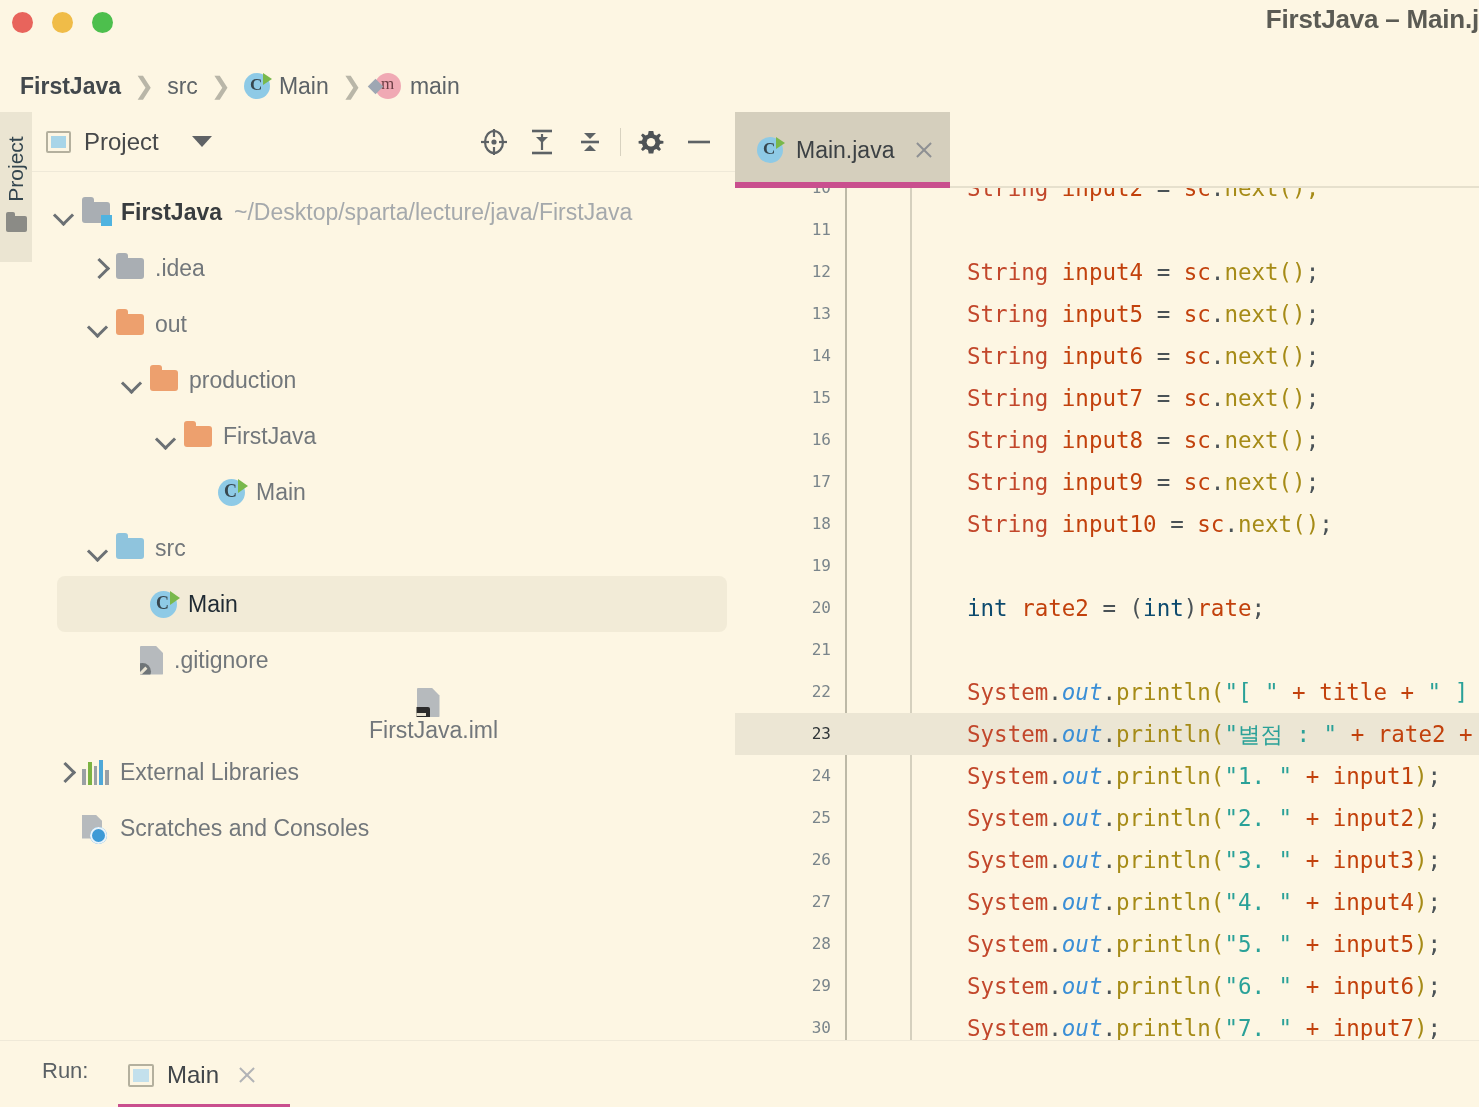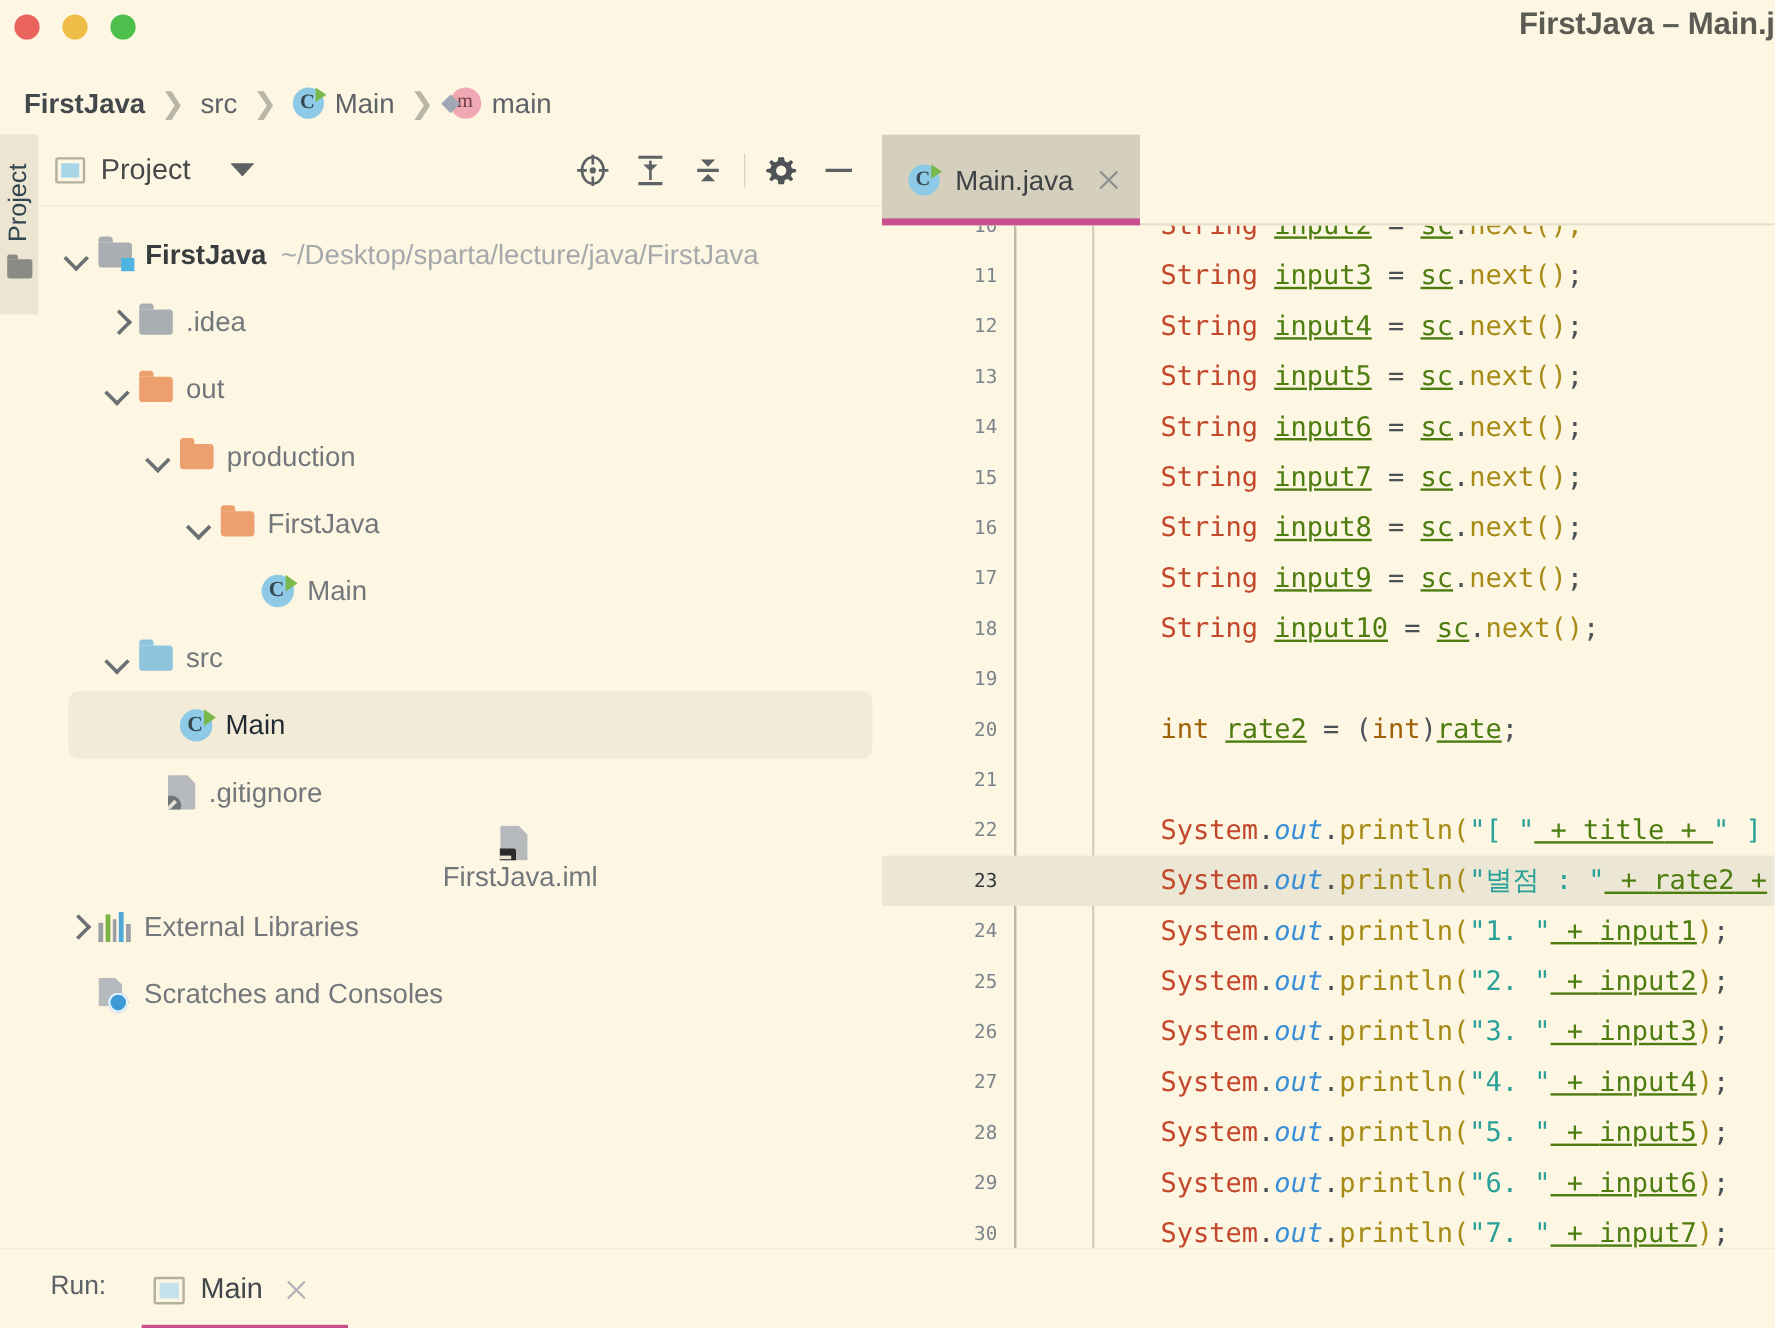--- a/index.html
+++ b/index.html
@@ -252,23 +252,23 @@
     white-space:pre; color:#3b4043;
   }
   .code-line.caret { background:#ece6d4; }
   .code-line.partial { height:21px; line-height:0px; overflow:hidden; }
   .ln {
     position:absolute; left:0; top:0; width:96px; text-align:right;
     color:#7a858b; font-family:"DejaVu Sans Mono", monospace; font-size:16px;
   }
   .code-line.caret .ln { color:#2f3538; }
   .src { position:absolute; left:232px; top:0; }
-  .kw   { color:#a16207; }
+  .kw   { color:#0c4a6e; }
   .typ  { color:#c2472b; }
-  .var  { color:#4d7c0f;text-decoration:underline; }
+  .var  { color:#c2410c; }
   .mth  { color:#a68b17; }
   .str  { color:#2aa198; }
   .pun  { color:#4a5256; }
   .ital { color:#3b8fd6; font-style:italic; }
 
   
   .runbar {
     position:absolute; left:0; bottom:0; width:1479px; height:67px;
     background:#fdf6e3; border-top:1px solid #efe9d8;
   }
@@ -479,21 +479,21 @@
         <span class="ic-class"></span>
         <span class="tab-label">Main.java</span>
         <span class="tab-close"></span>
       </div>
     </div>
     <div class="code-area">
       <div class="gutter-div1"></div>
       <div class="gutter-div2"></div>
       <div id="code-lines">
           <div class="code-line partial"><span class="ln">10</span><span class="src"><span class="typ">String</span><span class="pun"> </span><span class="var">input2</span><span class="pun"> = </span><span class="var">sc</span><span class="pun">.</span><span class="mth">next</span><span class="mth">();</span></span></div>
-          <div class="code-line"><span class="ln">11</span><span class="src"><span class="typ">String</span><span class="pun"> </span><span class="var">input3</span><span class="pun"> = </span><span class="var">sc</span><span class="pun">.</span><span class="mth">next</span><span class="mth">()</span><span class="pun">;</span></span></div>
+          <div class="code-line"><span class="ln">11</span></div>
           <div class="code-line"><span class="ln">12</span><span class="src"><span class="typ">String</span><span class="pun"> </span><span class="var">input4</span><span class="pun"> = </span><span class="var">sc</span><span class="pun">.</span><span class="mth">next</span><span class="mth">()</span><span class="pun">;</span></span></div>
           <div class="code-line"><span class="ln">13</span><span class="src"><span class="typ">String</span><span class="pun"> </span><span class="var">input5</span><span class="pun"> = </span><span class="var">sc</span><span class="pun">.</span><span class="mth">next</span><span class="mth">()</span><span class="pun">;</span></span></div>
           <div class="code-line"><span class="ln">14</span><span class="src"><span class="typ">String</span><span class="pun"> </span><span class="var">input6</span><span class="pun"> = </span><span class="var">sc</span><span class="pun">.</span><span class="mth">next</span><span class="mth">()</span><span class="pun">;</span></span></div>
           <div class="code-line"><span class="ln">15</span><span class="src"><span class="typ">String</span><span class="pun"> </span><span class="var">input7</span><span class="pun"> = </span><span class="var">sc</span><span class="pun">.</span><span class="mth">next</span><span class="mth">()</span><span class="pun">;</span></span></div>
           <div class="code-line"><span class="ln">16</span><span class="src"><span class="typ">String</span><span class="pun"> </span><span class="var">input8</span><span class="pun"> = </span><span class="var">sc</span><span class="pun">.</span><span class="mth">next</span><span class="mth">()</span><span class="pun">;</span></span></div>
           <div class="code-line"><span class="ln">17</span><span class="src"><span class="typ">String</span><span class="pun"> </span><span class="var">input9</span><span class="pun"> = </span><span class="var">sc</span><span class="pun">.</span><span class="mth">next</span><span class="mth">()</span><span class="pun">;</span></span></div>
           <div class="code-line"><span class="ln">18</span><span class="src"><span class="typ">String</span><span class="pun"> </span><span class="var">input10</span><span class="pun"> = </span><span class="var">sc</span><span class="pun">.</span><span class="mth">next</span><span class="mth">()</span><span class="pun">;</span></span></div>
           <div class="code-line"><span class="ln">19</span><span class="src"></span></div>
           <div class="code-line"><span class="ln">20</span><span class="src"><span class="kw">int</span><span class="pun"> </span><span class="var">rate2</span><span class="pun"> = </span><span class="pun">(</span><span class="kw">int</span><span class="pun">)</span><span class="var">rate</span><span class="pun">;</span></span></div>
           <div class="code-line"><span class="ln">21</span><span class="src"></span></div>

